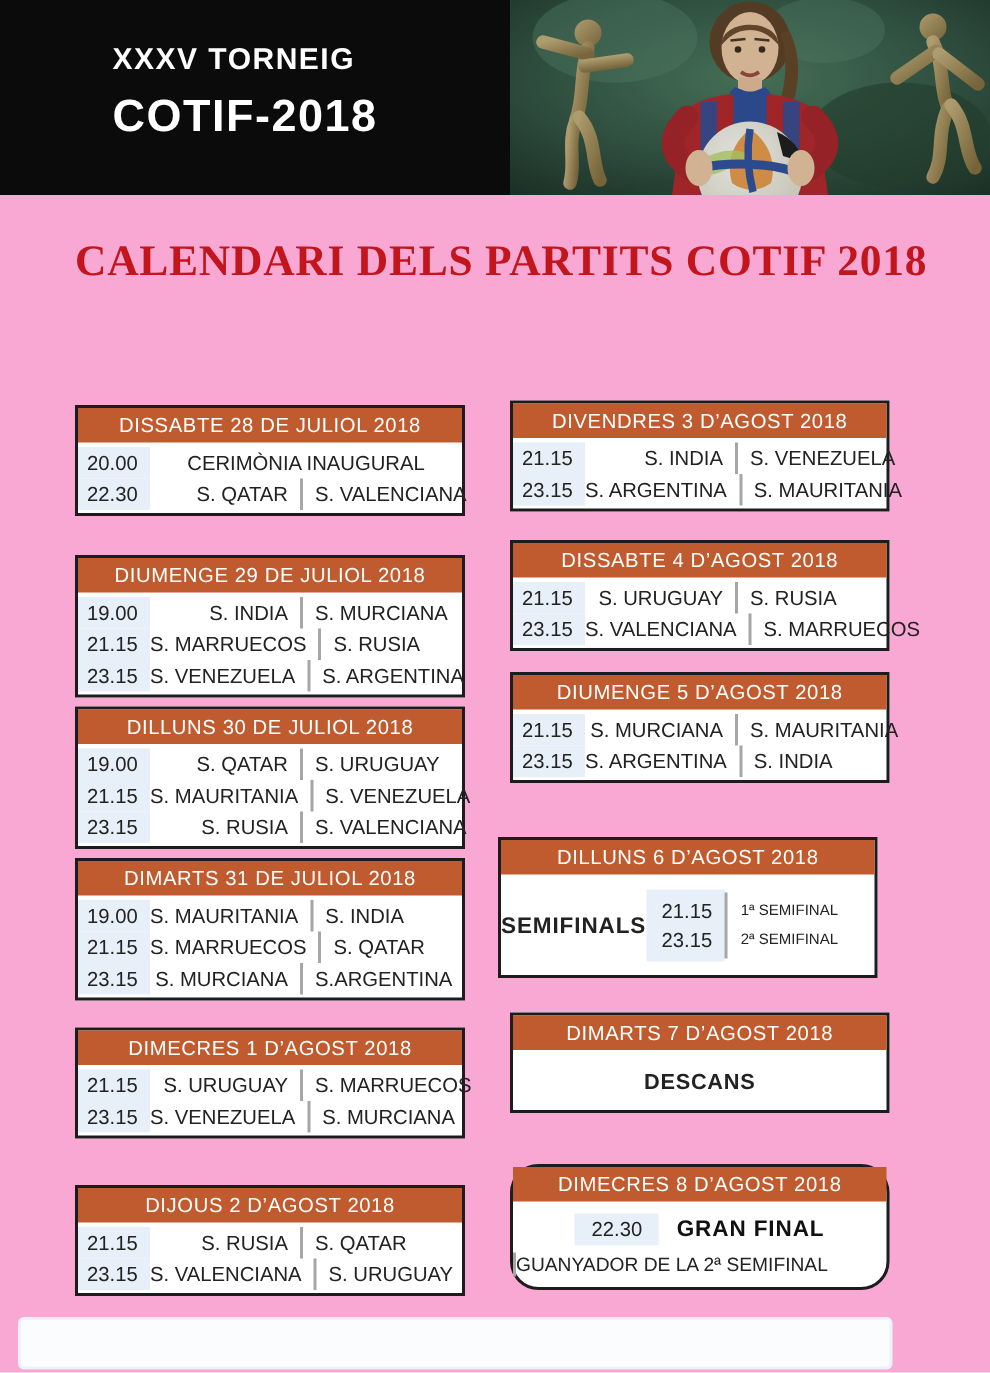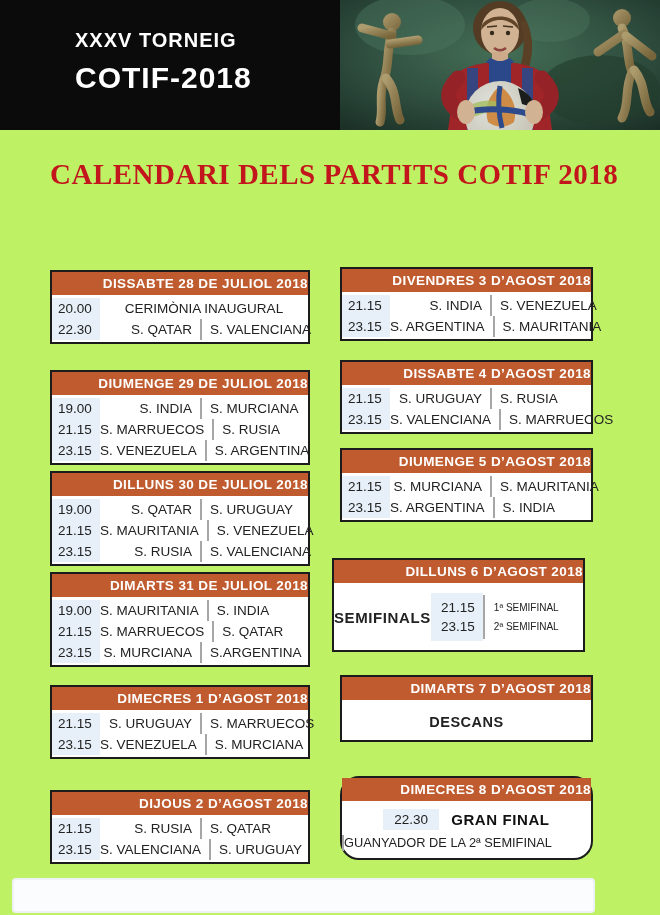--- a/index.html
+++ b/index.html
@@ -1,17 +1,17 @@
 <!DOCTYPE html>
 <html><head>
 <meta charset="utf-8">
 <style>
   html,body{margin:0;padding:0;background:#fff;}
   .page{
-    position:relative;width:660px;height:915px;background:#bef264;
+    position:relative;width:660px;height:915px;background:#f9a8d4;
     font-family:"Liberation Sans", sans-serif;overflow:hidden;
   }
   
   .banner{
     position:absolute;left:0;top:0;width:660px;height:130px;
     background:var(--banner-black,#0b0b0b);
   }
   .banner-text{position:absolute;left:75px;top:30px;color:#fff;}
   .banner-line1{
     font-size:20px;font-weight:bold;letter-spacing:1px;line-height:1;
@@ -25,22 +25,22 @@
     position:absolute;left:50px;top:158px;width:560px;margin:0;
     font-family:"Liberation Serif", serif;font-weight:bold;font-size:29px;
     letter-spacing:.5px;color:var(--title-red,#c3161c);white-space:nowrap;
   }
   
   .card{
     position:absolute;background:#fff;border:2px solid var(--card-border,#1c1c1c);
     box-sizing:border-box;
   }
   .card-title{
-    background:var(--accent,#bf5b2e);color:#fff;text-align:right;
-    font-size:13.5px;font-weight:bold;letter-spacing:.4px;
+    background:var(--accent,#bf5b2e);color:#fff;text-align:center;
+    font-size:13.5px;font-weight:normal;letter-spacing:.4px;
     padding:4px 0 4px 0;margin-bottom:3px;white-space:nowrap;
   }
   .mrow{display:flex;align-items:stretch;height:21px;font-size:13.5px;color:#222;}
   .cell-time{
     flex:0 0 48px;box-sizing:border-box;background:var(--time-blue,#e7f0f8);
     padding-left:6px;display:flex;align-items:center;
   }
   .cell-home{
     flex:0 0 100px;box-sizing:border-box;text-align:right;padding-right:8px;
     display:flex;align-items:center;justify-content:flex-end;white-space:nowrap;

